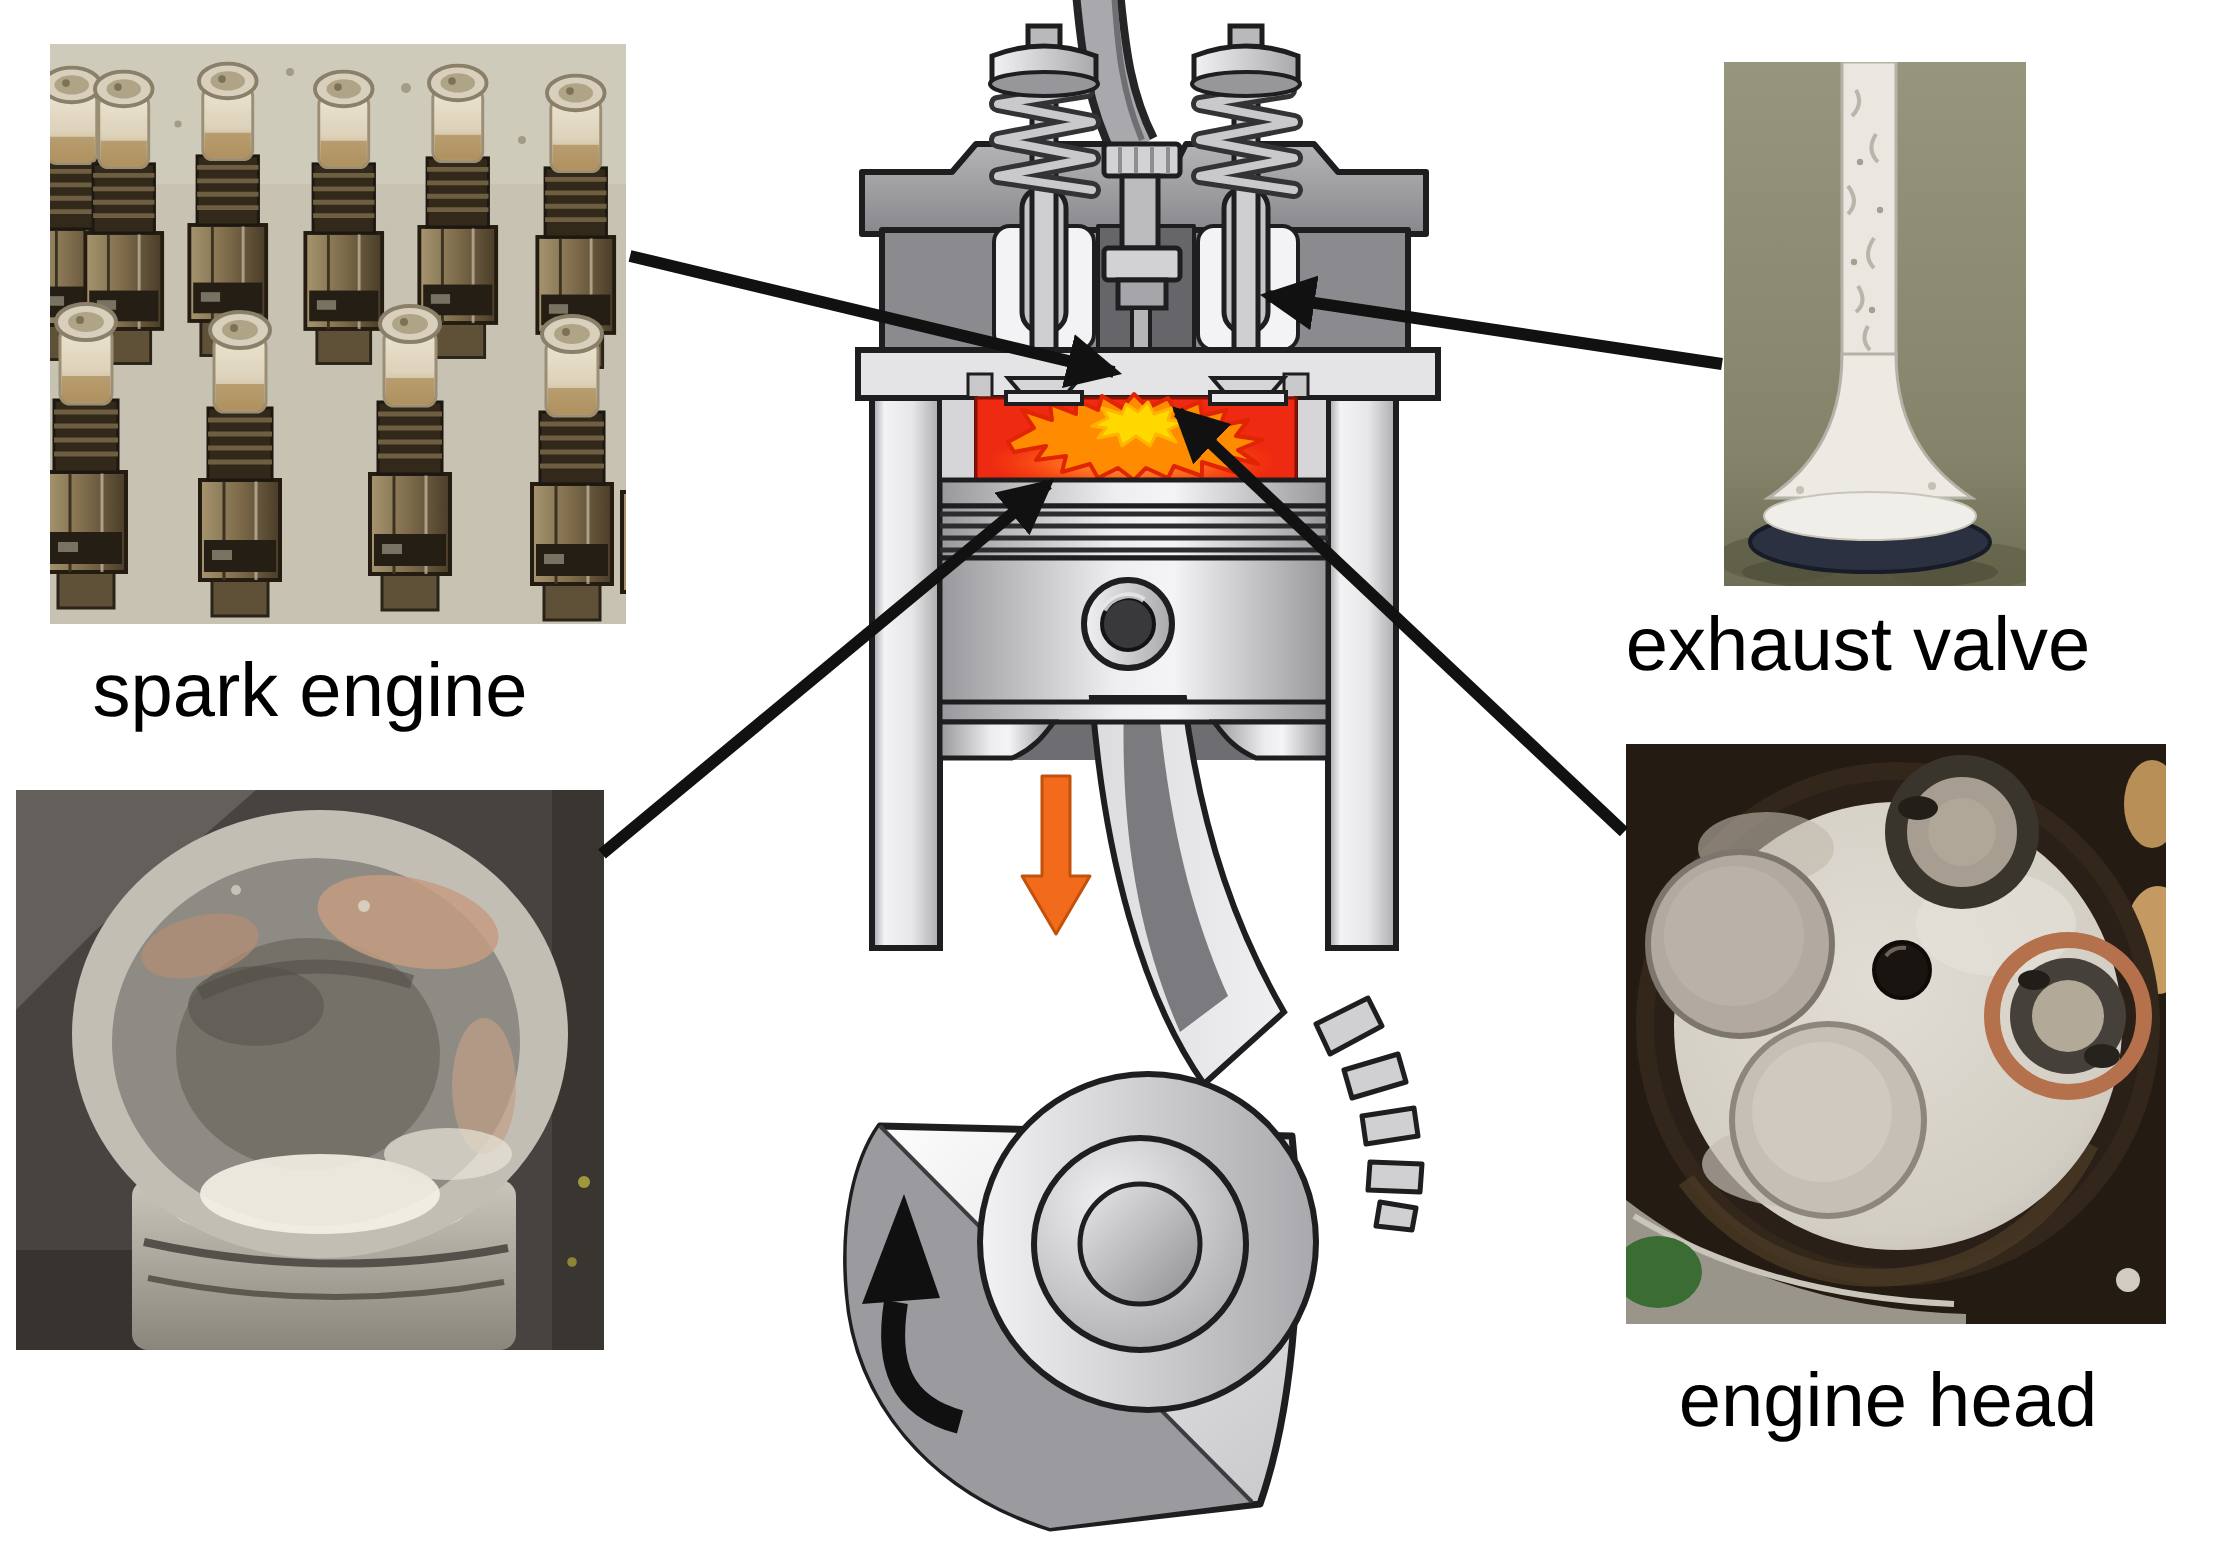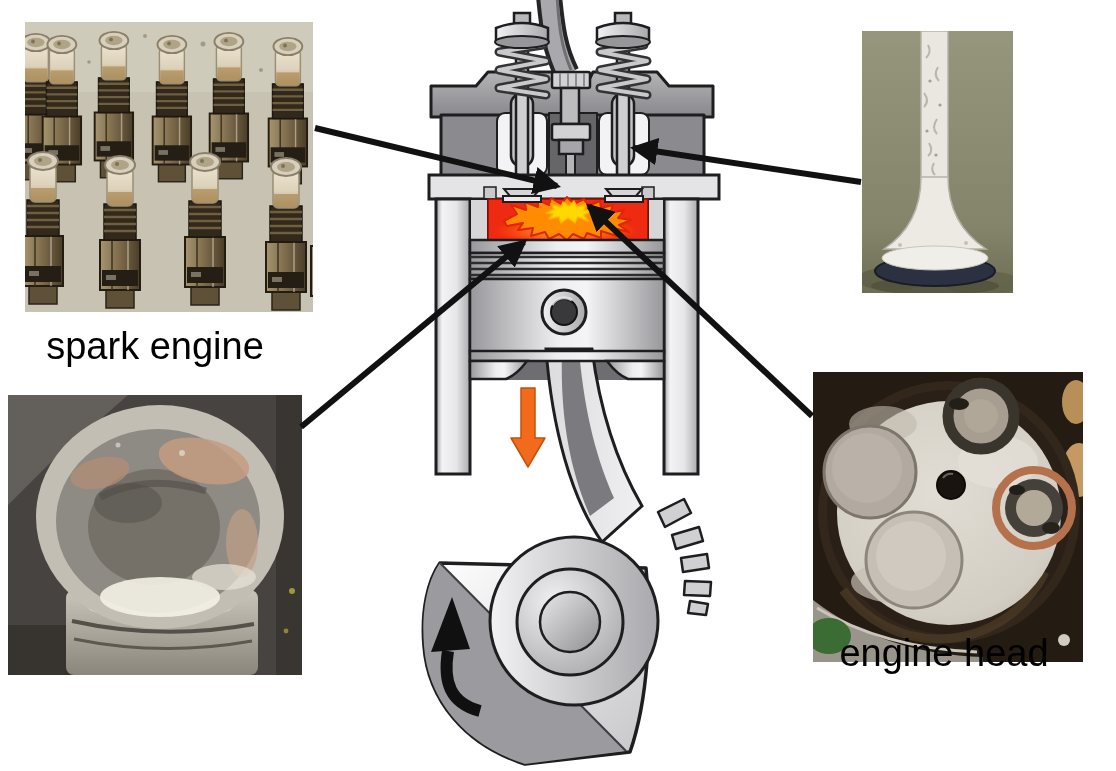--- a/index.html
+++ b/index.html
@@ -95,20 +95,21 @@
                  M67,112 q5,8 -1,13 M72,132 q-4,7 1,12" stroke="#b8b6aa" stroke-width="2" fill="none"></path>
         <circle cx="68" cy="50" r="1.6" fill="#a2a094"></circle>
           <circle cx="78" cy="74" r="1.6" fill="#a2a094"></circle>
         <circle cx="65" cy="100" r="1.6" fill="#a2a094"></circle>
           <circle cx="74" cy="124" r="1.6" fill="#a2a094"></circle>
         <circle cx="38" cy="214" r="2" fill="#c4c2b6"></circle>
           <circle cx="104" cy="212" r="2" fill="#c4c2b6"></circle>
       </g>
     </svg>
   </figure>
+  <div class="cap-label" style="left:785px;top:301px;width:288px">exhaust valve</div>
 
   <figure class="photo" style="left:8px;top:395px;width:294px;height:280px">
     <svg width="294" height="280" viewBox="0 0 294 280">
       <linearGradient id="skirtG" x1="0" y1="0" x2="0" y2="1">
         <stop offset="0" stop-color="#c9c5bb"></stop>
           <stop offset="1" stop-color="#8a867c"></stop>
       </linearGradient>
       <rect x="0" y="0" width="294" height="280" fill="#464340"></rect>
       <polygon points="0,0 120,0 40,70 0,110" fill="#6e6a64" opacity="0.75"></polygon>
       <rect x="268" y="0" width="26" height="280" fill="#37342f" opacity="0.85"></rect>
@@ -169,21 +170,21 @@
         <circle cx="221" cy="136" r="38" fill="none" stroke="#b5714c" stroke-width="8"></circle>
         <circle cx="221" cy="136" r="29" fill="#46403a"></circle>
         <circle cx="221" cy="136" r="18" fill="#b3a998"></circle>
         <ellipse cx="204" cy="118" rx="8" ry="5" fill="#211d18"></ellipse>
         <ellipse cx="238" cy="156" rx="9" ry="6" fill="#26221c"></ellipse>
         <circle cx="138" cy="113" r="14" fill="#191410" stroke="#0e0b08" stroke-width="2"></circle>
         <path d="M130,106 a10,10 0 0 1 10,-4" stroke="#6a635a" stroke-width="2" fill="none"></path>
       </g>
     </svg>
   </figure>
-  <div class="cap-label" style="left:800px;top:631px;width:288px">engine head</div>
+  <div class="cap-label" style="left:800px;top:679px;width:288px">engine head</div>
 
   <svg class="diagram" width="360" height="771" viewBox="400 0 360 771">
     <defs>
       <linearGradient id="metalH" x1="0" y1="0" x2="1" y2="0">
         <stop offset="0" stop-color="#f2f2f4"></stop>
           <stop offset="1" stop-color="#a9a9ad"></stop>
       </linearGradient>
       <linearGradient id="wallG" x1="0" y1="0" x2="1" y2="0">
         <stop offset="0" stop-color="#9fa0a4"></stop>
           <stop offset="0.18" stop-color="#f3f3f5"></stop>

